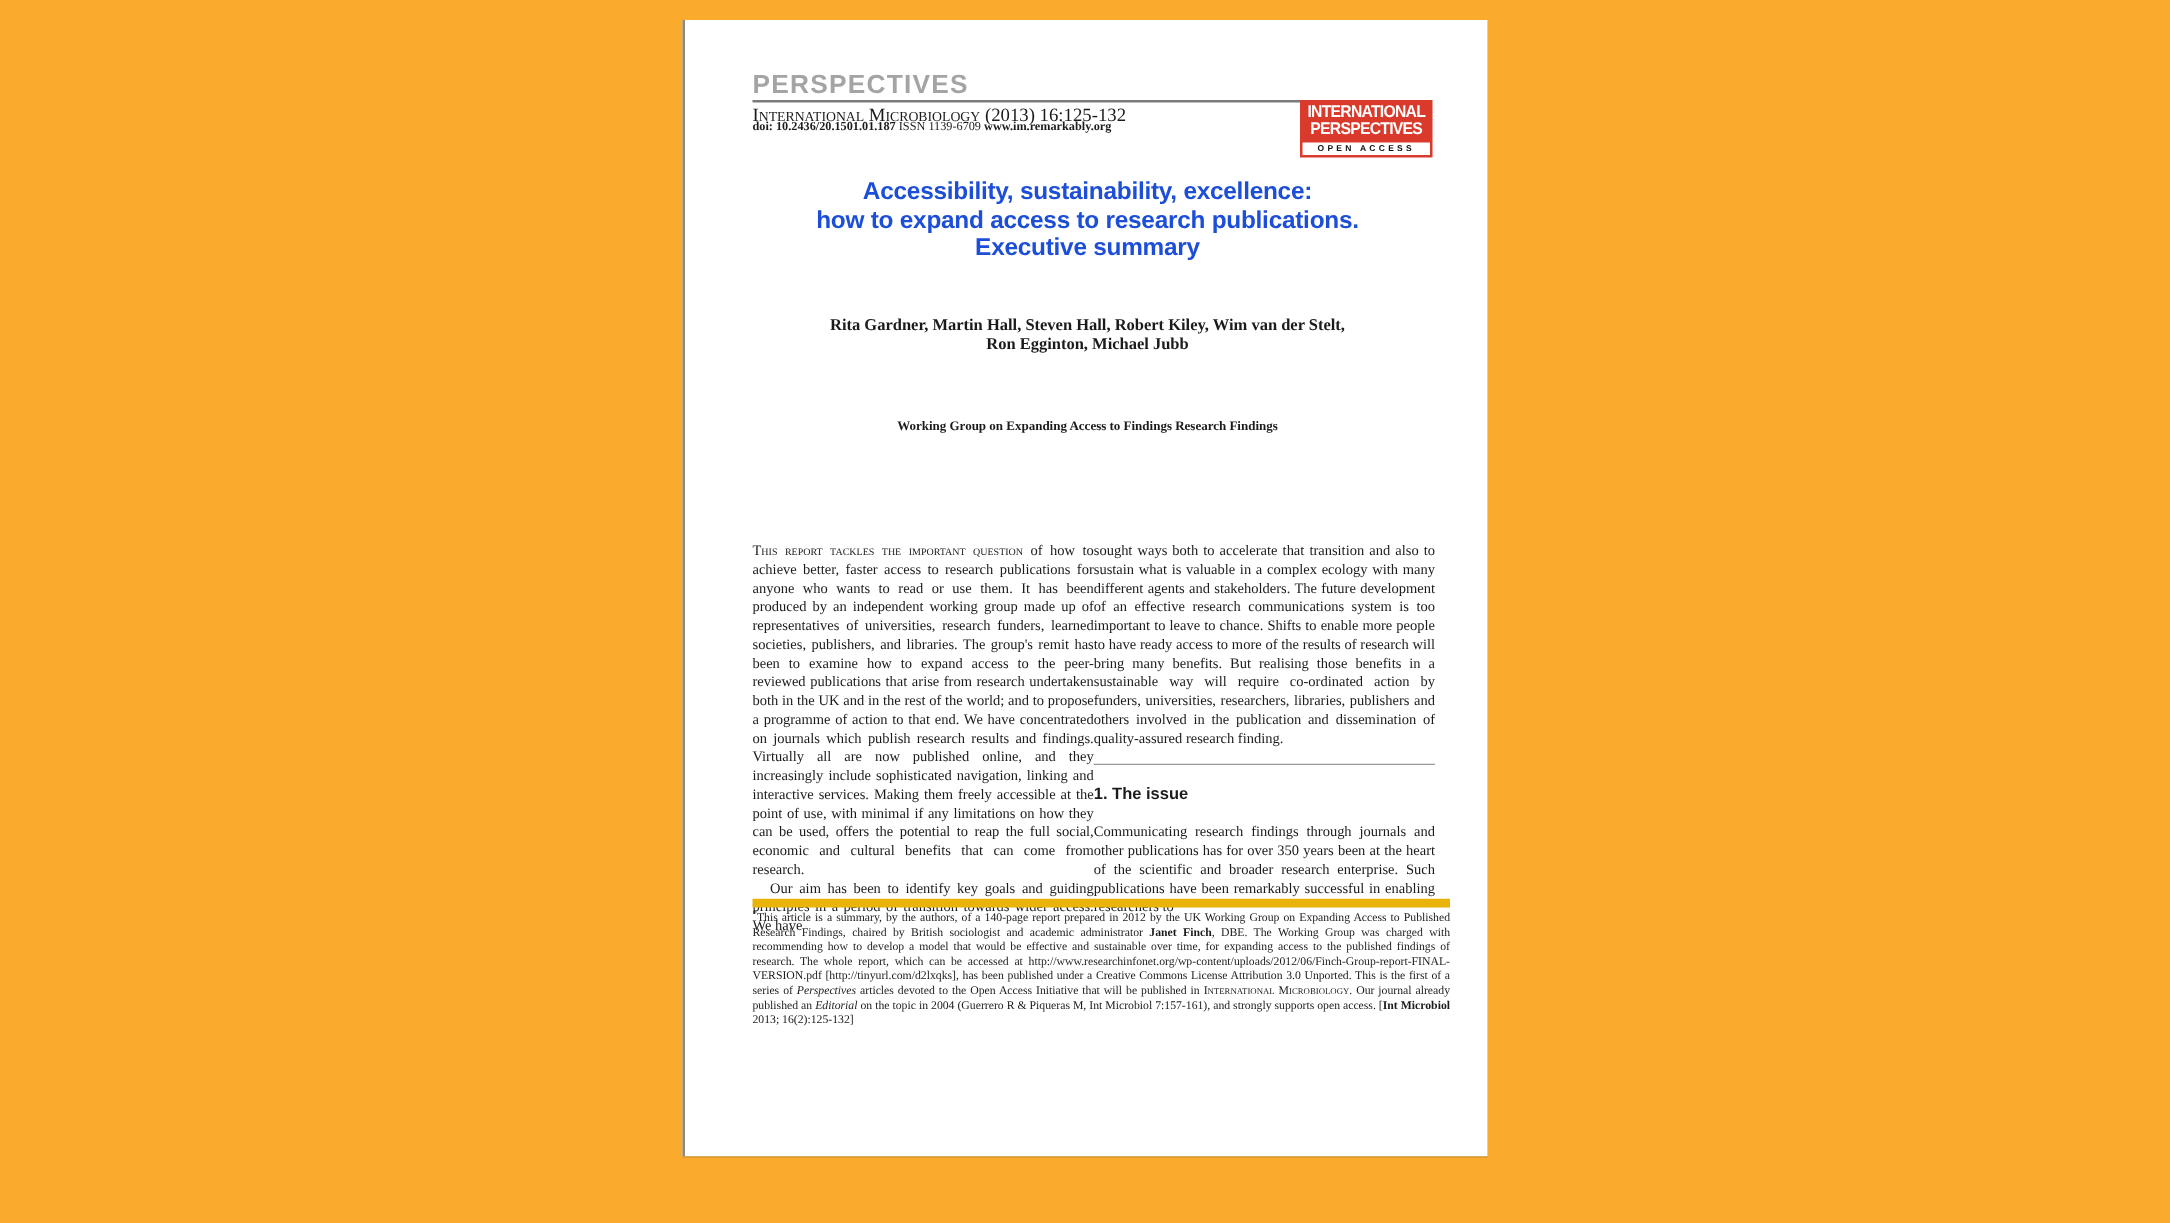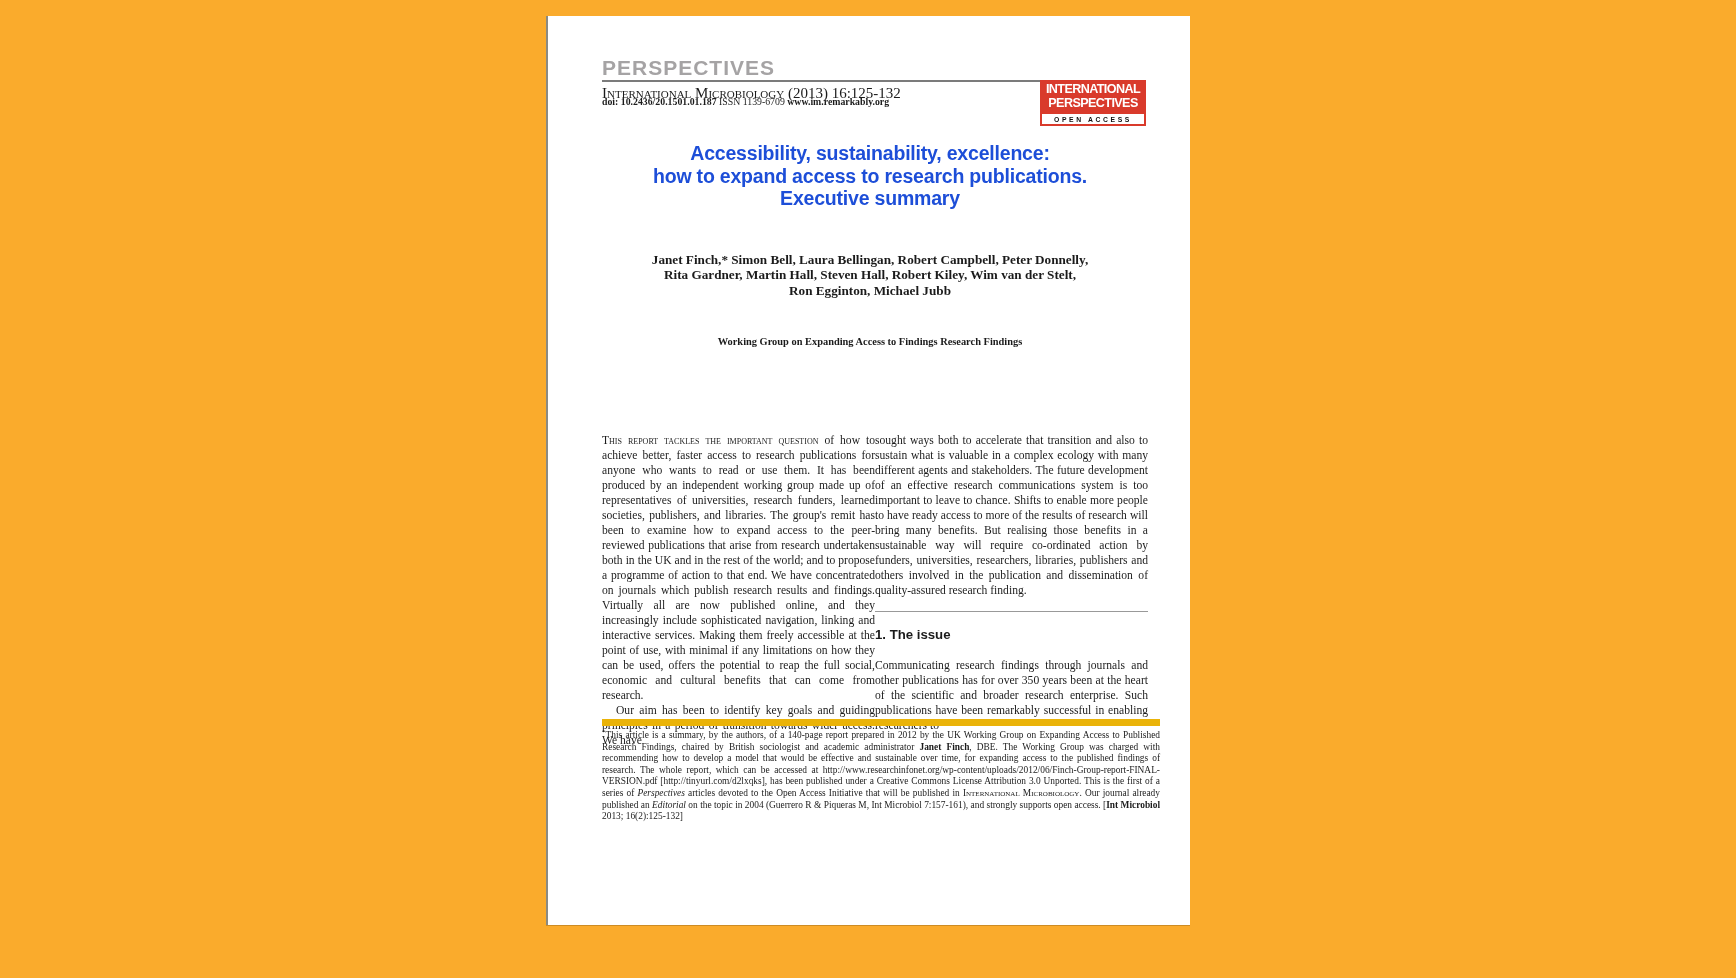--- a/index.html
+++ b/index.html
@@ -103,21 +103,20 @@
     <div class="logo-badge">OPEN ACCESS</div>
   </div>
 
   <h1 class="title">
     <span>Accessibility, sustainability, excellence:</span>
     <span>how to expand access to research publications.</span>
     <span>Executive summary</span>
   </h1>
 
   <div class="authors">
-    <span>Janet Finch,* Simon Bell, Laura Bellingan, Robert Campbell, Peter Donnelly,</span>
     <span>Rita Gardner, Martin Hall, Steven Hall, Robert Kiley, Wim van der Stelt,</span>
     <span>Ron Egginton, Michael Jubb</span>
   </div>
 
   <div class="wg">Working Group on Expanding Access to Findings Research Findings</div>
 
   <div class="columns">
     <div class="col">
       <p><span class="seg-smallcaps">This report tackles the important question</span><span class="seg-normal"> of how to achieve better, faster access to research publications for anyone who wants to read or use them. It has been produced by an independent working group made up of representatives of universities, research funders, learned societies, publishers, and libraries. The group's remit has been to examine how to expand access to the peer-reviewed publications that arise from research undertaken both in the UK and in the rest of the world; and to propose a programme of action to that end. We have concentrated on journals which publish research results and findings. Virtually all are now published online, and they increasingly include sophisticated navigation, linking and interactive services. Making them freely accessible at the point of use, with minimal if any limitations on how they can be used, offers the potential to reap the full social, economic and cultural benefits that can come from research.</span></p>
       <p class="indent">Our aim has been to identify key goals and guiding principles in a period of transition towards wider access. We have</p>

